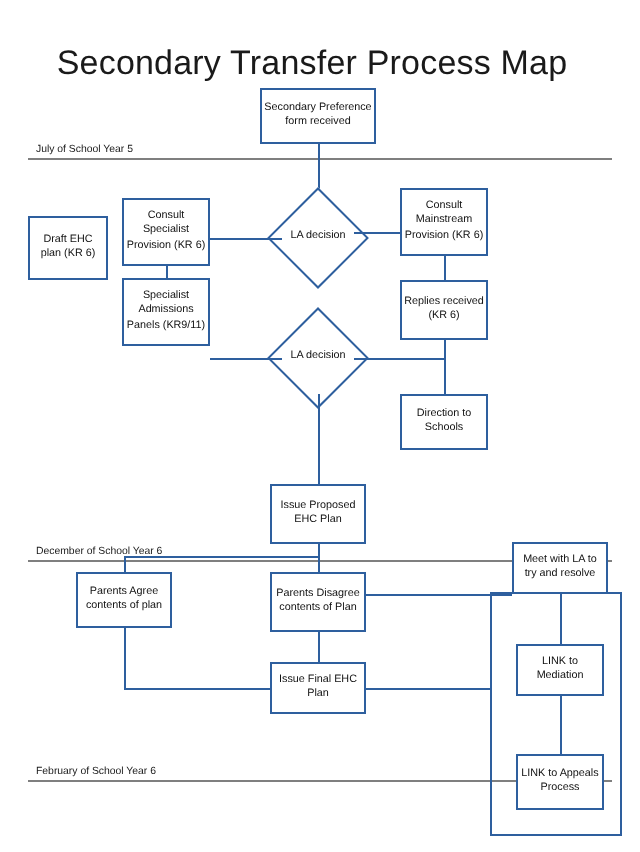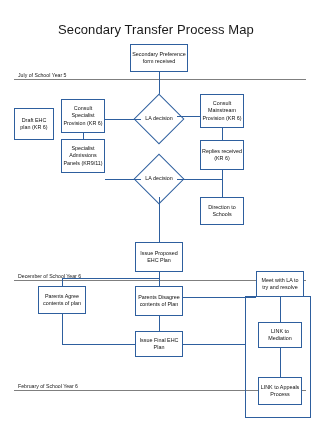--- a/index.html
+++ b/index.html
@@ -8,21 +8,21 @@
     background:#ffffff;
     font-family:"Liberation Sans", sans-serif;
     overflow:hidden;
   }
   #canvas{position:relative;width:320px;height:426px;}
 
   .title{
     position:absolute;
     left:0;top:22px;width:312px;
     text-align:center;
-    font-size:13px;
+    font-size:17px;
     color:#1a1a1a;
     letter-spacing:.1px;
   }
 
   .node{
     position:absolute;
     box-sizing:border-box;
     border:1px solid #2e5f9e;
     background:#ffffff;
     color:#111111;

